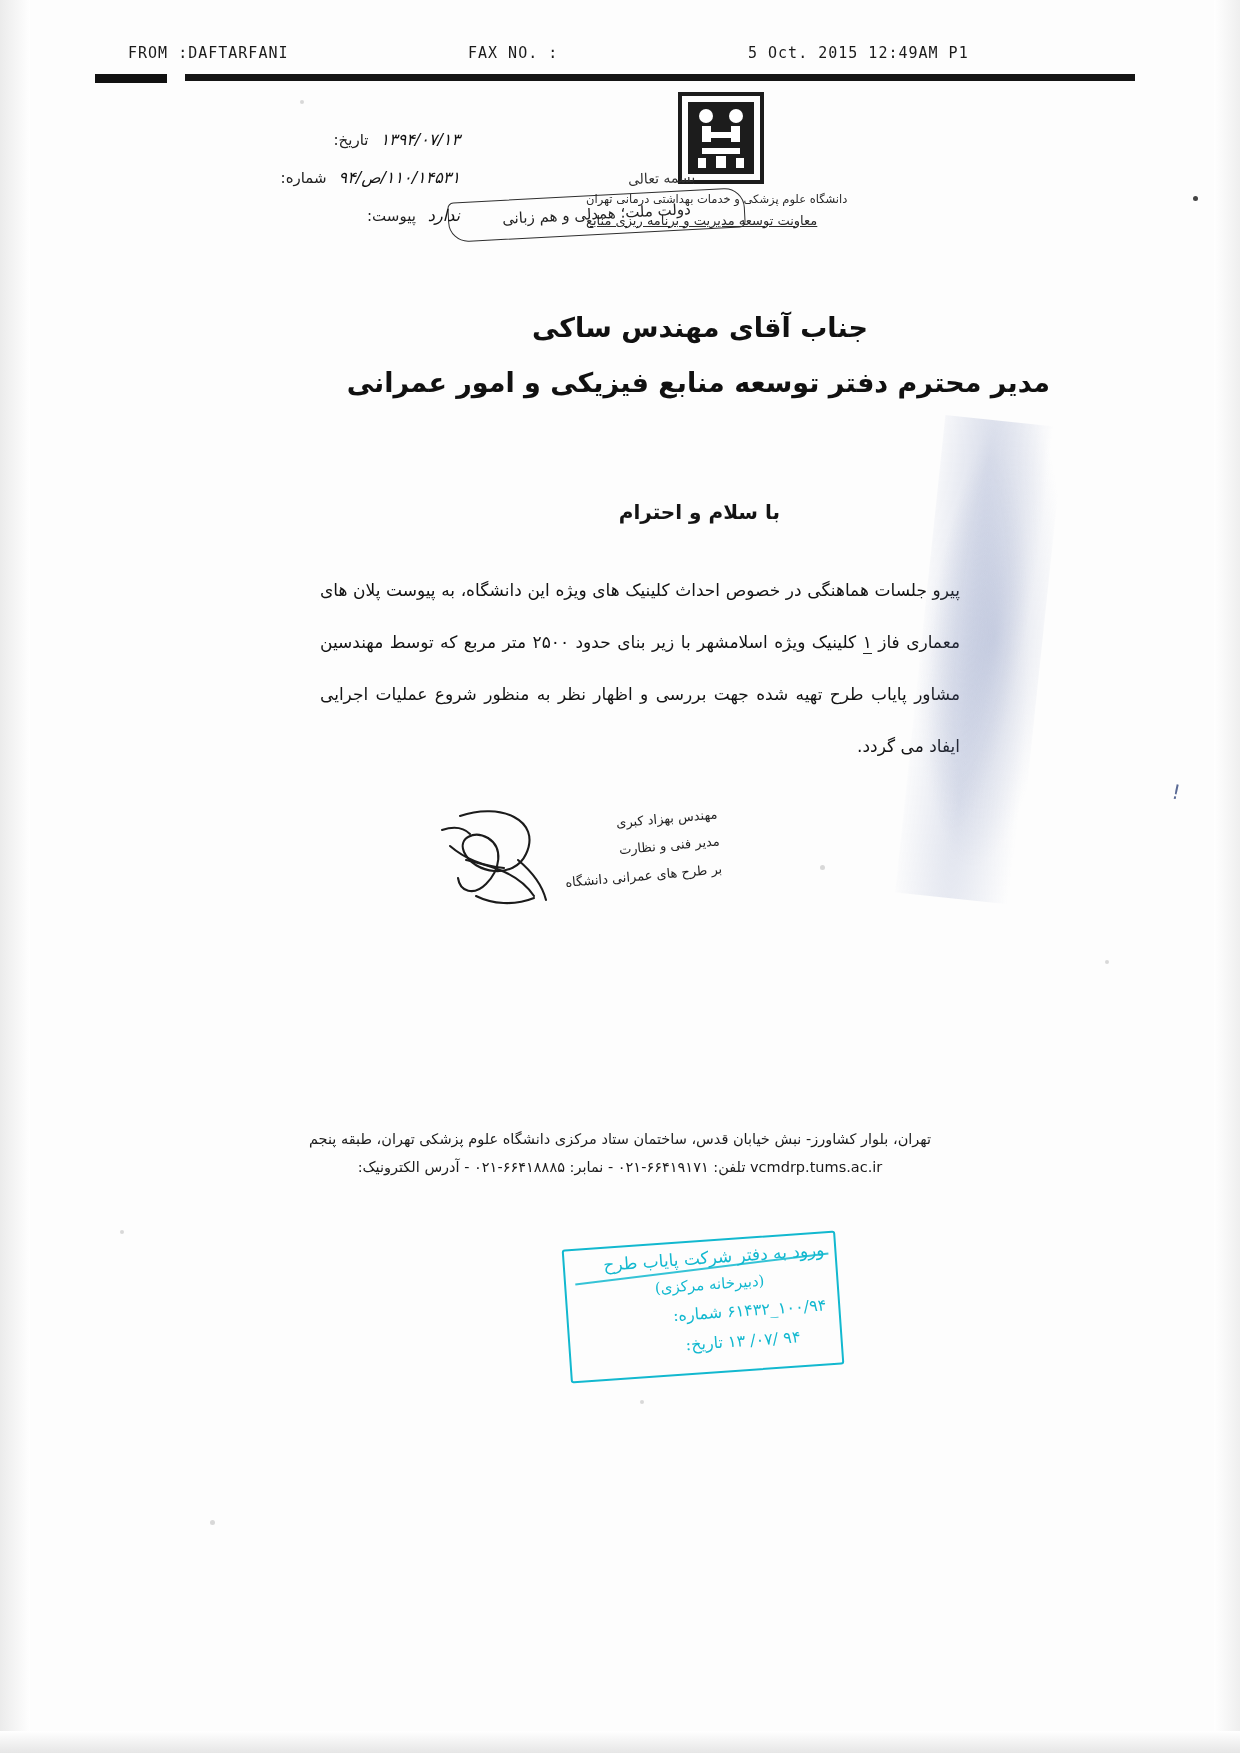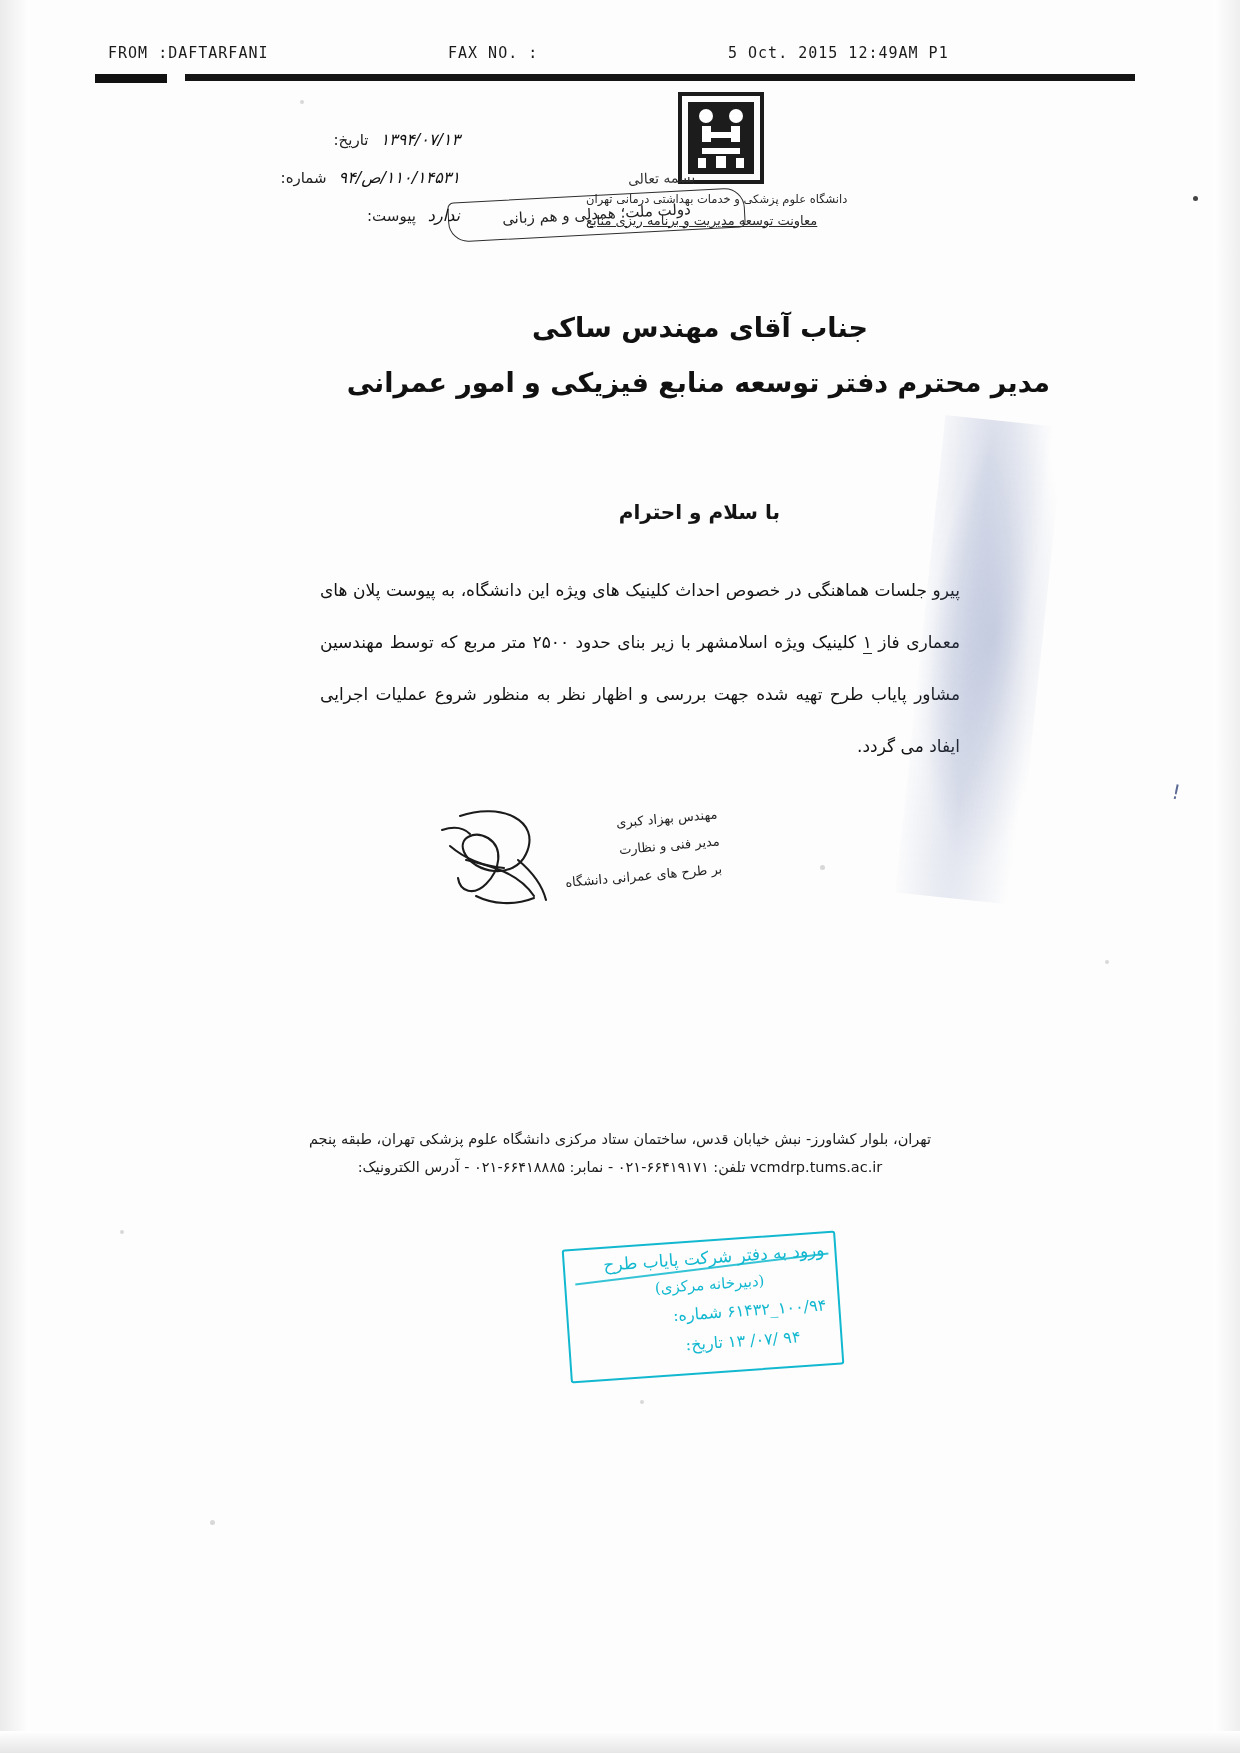--- a/index.html
+++ b/index.html
@@ -43,21 +43,21 @@
   .speck {
     position: absolute;
     background: #b9b9b9;
     border-radius: 50%;
     opacity: .55;
   }
 
   
   .fax-header {
     position: absolute;
-    left: 108px;
+    left: 128px;
     top: 44px;
     width: 1020px;
     height: 26px;
     font-family: "DejaVu Sans Mono", monospace;
     font-size: 15px;
     letter-spacing: 1px;
     color: #1b1b1b;
     direction: ltr;
     white-space: nowrap;
   }

